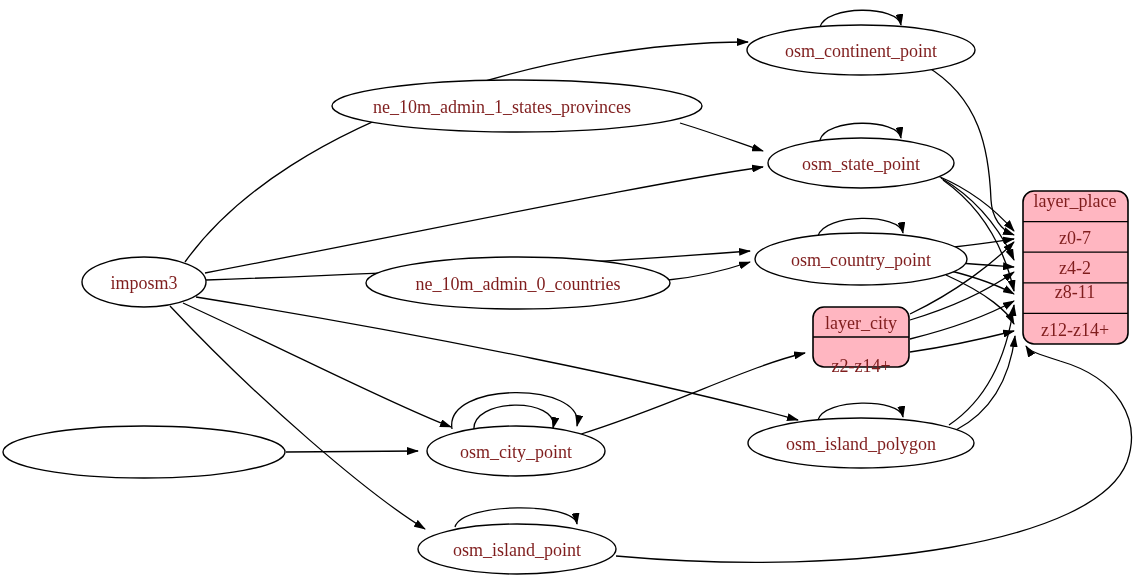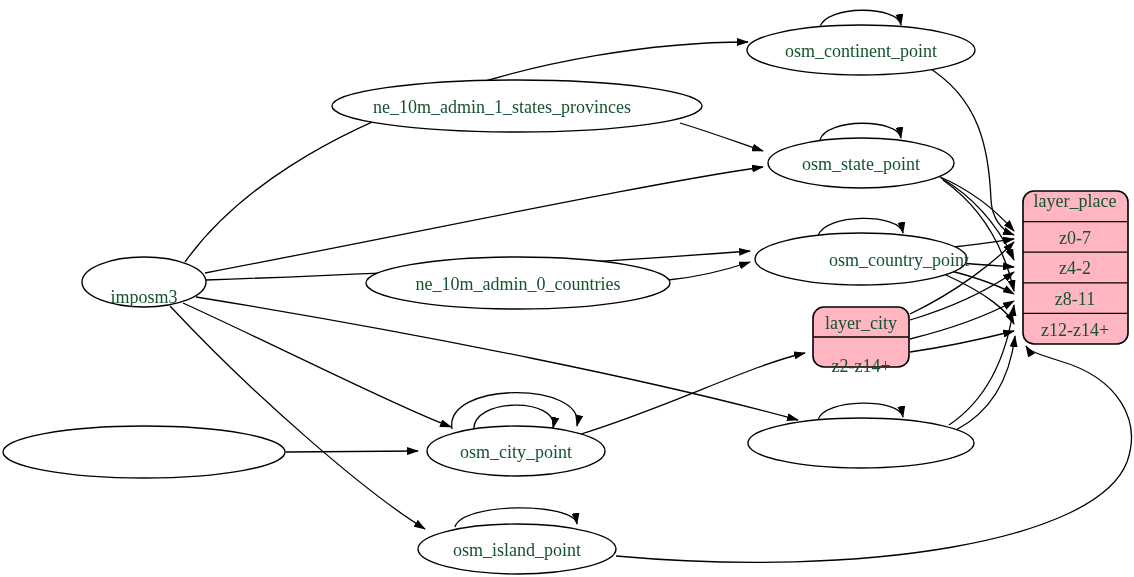--- a/index.html
+++ b/index.html
@@ -7,21 +7,21 @@
     position:relative;
     width:1134px; height:577px;
     background:#ffffff;
     font-family:"Liberation Serif","DejaVu Serif",serif;
     overflow:hidden;
   }
   .canvas svg { position:absolute; left:0; top:0; }
   .nlabel {
     position:absolute;
     transform:translate(-50%,-50%);
-    font-size:18px; color:#14532d;
+    font-size:18px; color:#7f1d1d;
     white-space:nowrap;
     line-height:1;
   }
 </style>
 </head>
 <body>
 
 <div class="canvas">
 
   <svg width="1134" height="577" viewBox="0 0 1134 577">
@@ -89,31 +89,32 @@
       <line x1="813" y1="337" x2="909" y2="337" stroke="#000" stroke-width="1.3"></line>
 
       <rect x="1023" y="191" width="105" height="153" rx="11" fill="#ffb6c1" stroke="#000" stroke-width="1.6"></rect>
       <line x1="1023" y1="221.6" x2="1128" y2="221.6" stroke="#000" stroke-width="1.3"></line>
       <line x1="1023" y1="252.2" x2="1128" y2="252.2" stroke="#000" stroke-width="1.3"></line>
       <line x1="1023" y1="282.8" x2="1128" y2="282.8" stroke="#000" stroke-width="1.3"></line>
       <line x1="1023" y1="313.4" x2="1128" y2="313.4" stroke="#000" stroke-width="1.3"></line>
     </g>
   </svg>
 
-  <div class="nlabel" style="left:144px;top:297px">imposm3</div>
+  <div class="nlabel" style="left:144px;top:283px">imposm3</div>
   <div class="nlabel" style="left:502px;top:107px">ne_10m_admin_1_states_provinces</div>
   <div class="nlabel" style="left:518px;top:284px">ne_10m_admin_0_countries</div>
   <div class="nlabel" style="left:861px;top:51px">osm_continent_point</div>
   <div class="nlabel" style="left:861px;top:164px">osm_state_point</div>
-  <div class="nlabel" style="left:899px;top:260px">osm_country_point</div>
+  <div class="nlabel" style="left:861px;top:260px">osm_country_point</div>
   <div class="nlabel" style="left:516px;top:452px">osm_city_point</div>
+  <div class="nlabel" style="left:861px;top:444px">osm_island_polygon</div>
   <div class="nlabel" style="left:517px;top:550px">osm_island_point</div>
 
   <div class="nlabel" style="left:861px;top:323px">layer_city</div>
   <div class="nlabel" style="left:861px;top:366px">z2-z14+</div>
 
   <div class="nlabel" style="left:1075px;top:201px">layer_place</div>
   <div class="nlabel" style="left:1075px;top:238px">z0-7</div>
   <div class="nlabel" style="left:1075px;top:268px">z4-2</div>
-  <div class="nlabel" style="left:1075px;top:299px">z8-11</div>
+  <div class="nlabel" style="left:1075px;top:292px">z8-11</div>
   <div class="nlabel" style="left:1075px;top:330px">z12-z14+</div>
 
 </div>
 
 </body></html>

